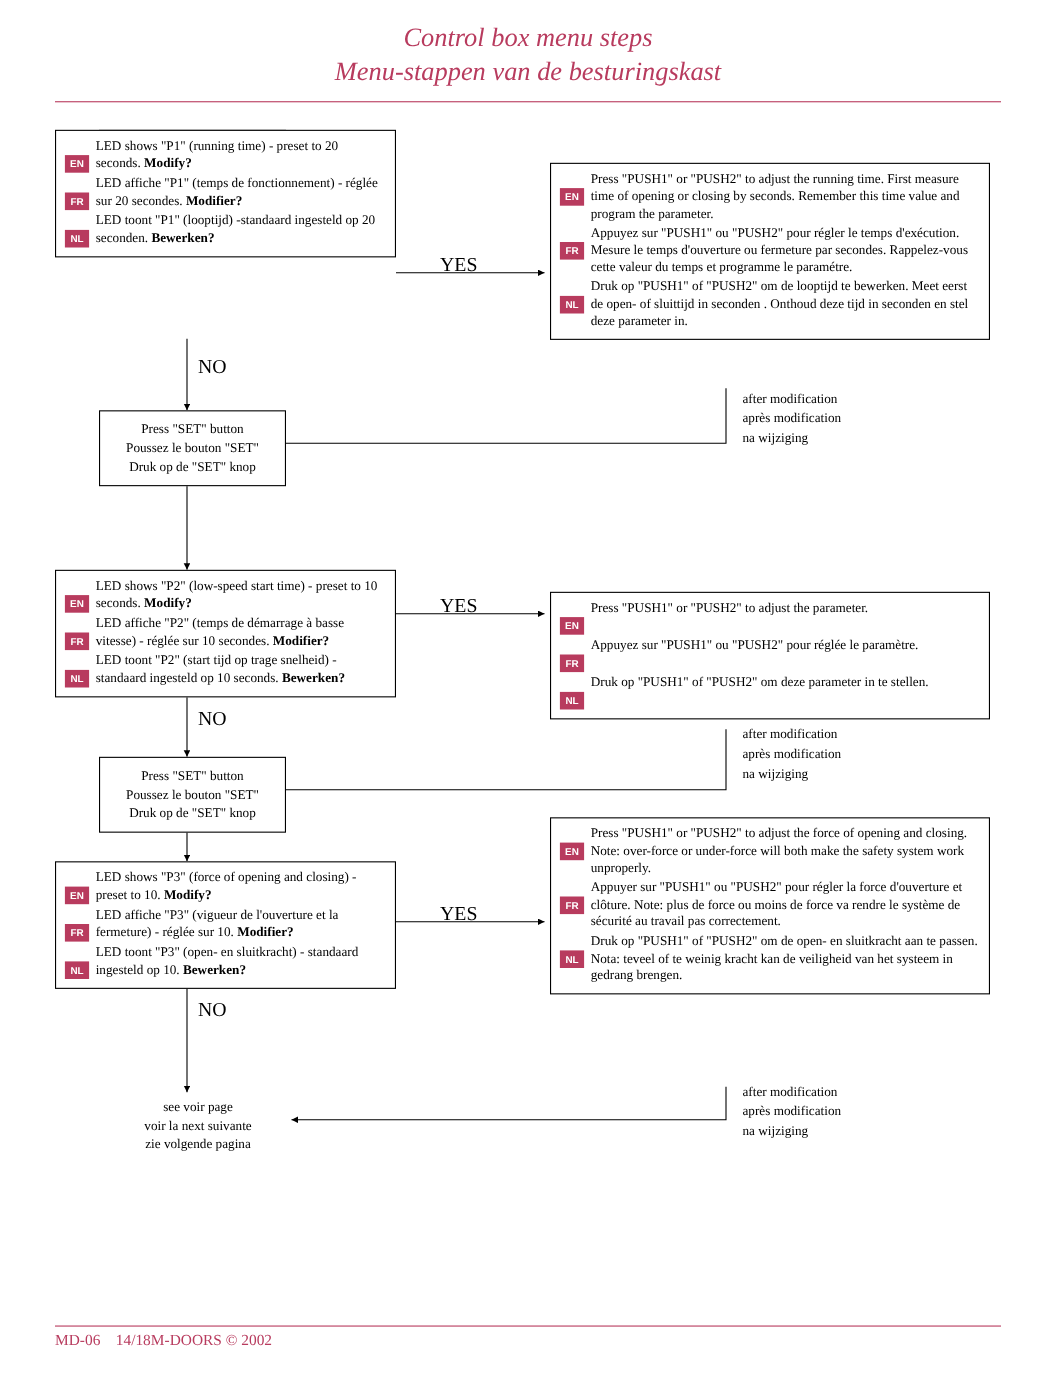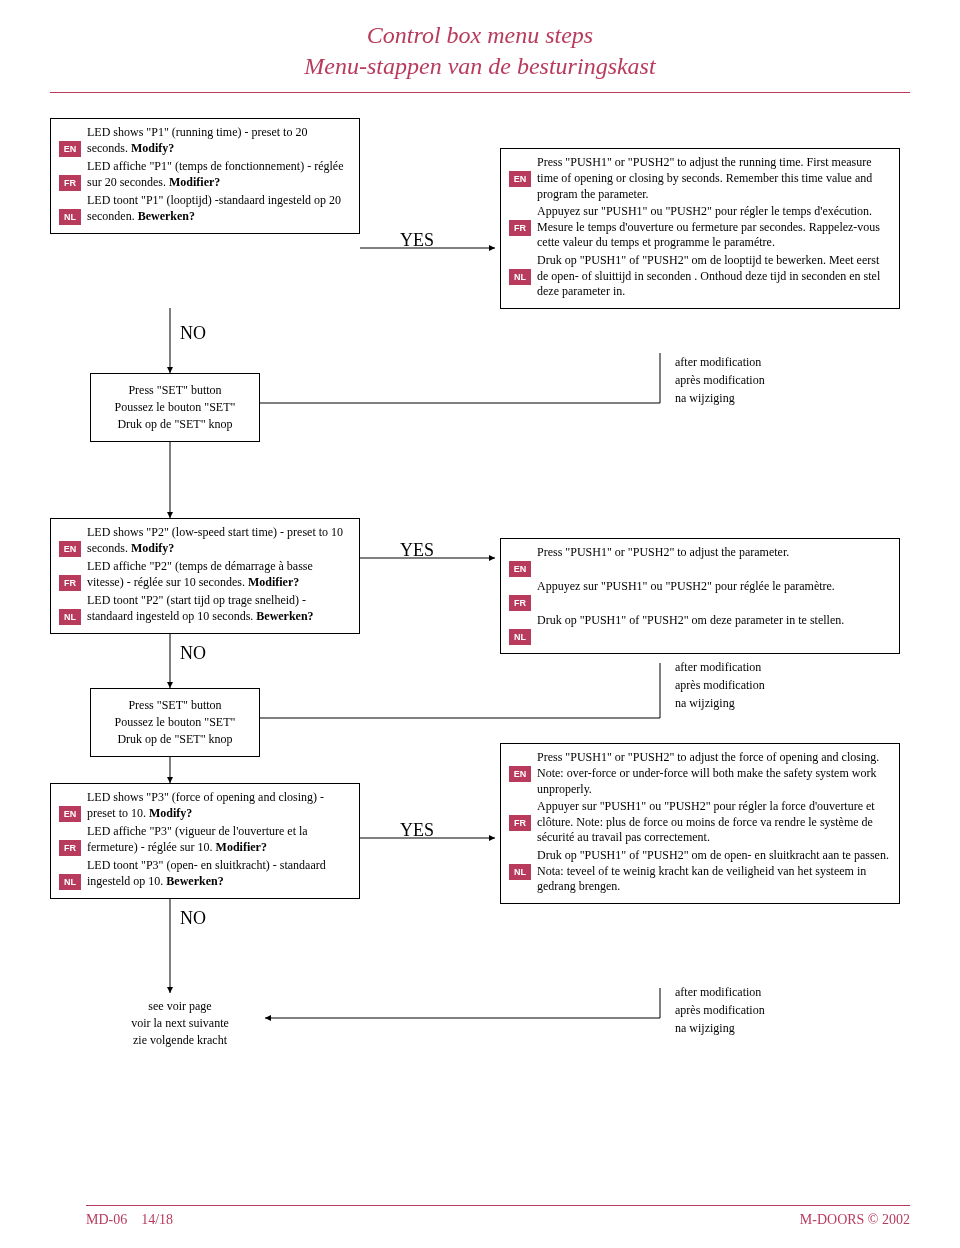--- a/index.html
+++ b/index.html
@@ -95,24 +95,22 @@
     pointer-events: none;
   }
   .footer {
     position: absolute;
     bottom: 20px;
     left: 50px;
     right: 50px;
     border-top: 1.5px solid #b83b5e;
     padding-top: 6px;
     display: flex;
-    justify-content: space-between;
     color: #b83b5e;
     font-size: 14px;
-    margin-left: 36px;
   }
 </style>
 </head>
 <body>
 
 <div class="title-block">
   <div class="line">Control box menu steps</div>
   <div class="line">Menu-stappen van de besturingskast</div>
 </div>
 <div class="title-underline"></div>
@@ -276,21 +274,21 @@
   </div>
   <div class="after-mod" style="left:625px; top:865px;">
     <div>after modification</div>
     <div>après modification</div>
     <div>na wijziging</div>
   </div>
 
   <div class="next-page" style="left:60px; top:880px; width:140px;">
     <div>see voir page</div>
     <div>voir la next suivante</div>
-    <div>zie volgende kracht</div>
+    <div>zie volgende pagina</div>
   </div>
 
 </div>
 
 <div class="footer">
   <span style="white-space:pre;">MD-06    14/18</span>
   <span>M-DOORS © 2002</span>
 </div>
 
 </body></html>

